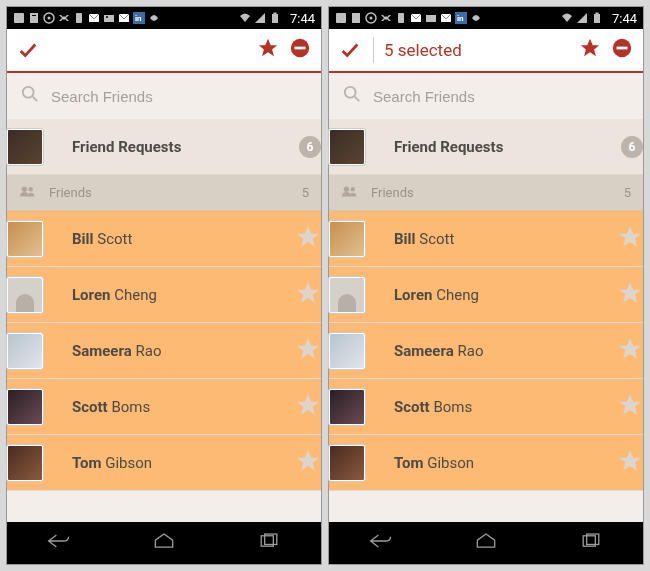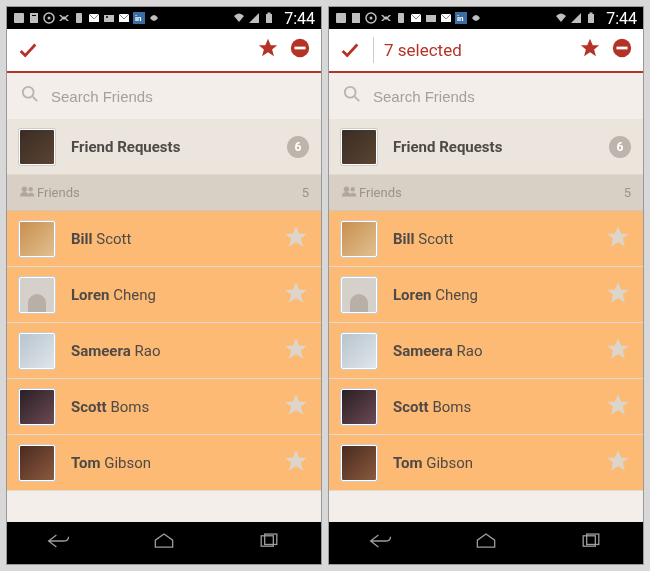--- a/index.html
+++ b/index.html
@@ -29,21 +29,21 @@
     align-items: center;
     font-size: 11px;
     padding: 0 6px;
     gap: 3px;
   }
   .statusbar .left { display:flex; gap:3px; align-items:center; }
   .statusbar .spacer { flex:1; }
   .statusbar .right { display:flex; gap:3px; align-items:center; }
   .sb-ico { width:12px; height:12px; display:inline-flex; align-items:center; justify-content:center; }
   .sb-ico svg { width:12px; height:12px; fill:#bfbfbf; }
-  .clock { color:#fff; font-size:16px; margin-left:6px;}
+  .clock { color:#fff; font-size:13px; margin-left:6px;}
   
   .appheader {
     height: 44px;
     background:#fff;
     border-bottom: 2px solid #b43327;
     display:flex;
     align-items:center;
     padding: 0 10px;
     gap:10px;
   }
@@ -65,35 +65,35 @@
   }
   .searchrow svg { width:18px; height:18px; fill:#bcb2aa; }
   .searchrow input {
     border:none; background:transparent; outline:none;
     font-size:15px; color:#8f857d; flex:1;
   }
   .searchrow input::placeholder { color:#a89e96; }
   
   .row {
     display:flex; align-items:center;
-    padding:0 12px; gap:16px;
+    padding:0 0; gap:29px;
     border-bottom:1px solid #e2dbd4;
   }
   .fr-row { height:56px; background:#ece5de; }
   .avatar { width:36px; height:36px; border-radius:2px; background:#888; border:1px solid #fff; box-shadow:0 0 0 1px #ccc; flex-shrink:0; }
   .fr-title { font-weight:bold; color:#4f4a46; font-size:15px; flex:1; }
   .badge {
     width:22px; height:22px; border-radius:11px; background:#bdb4ac;
     color:#fff; font-size:12px; display:flex; align-items:center; justify-content:center;
     font-weight:bold;
   }
   
   .section {
     height:36px; background:#d8cfc5; display:flex; align-items:center;
-    padding:0 12px; color:#9b938a; font-size:13px;
+    padding:0 12px; gap:12px; color:#9b938a; font-size:13px;
     border-bottom:1px solid #cfc5bb;
   }
   .section .label { flex:1; }
   .section svg { width:18px; height:12px; fill:#b1a79d; }
   
   .friend { height:56px; background:#fdba74; }
   .friend .name { flex:1; font-size:15px; color:#4f4a46; }
   .friend .name .first { font-weight:bold; }
   .friend .star svg { width:26px; height:26px; fill:#ddd4ca; }
   
@@ -366,21 +366,21 @@
         </span>
       <span class="clock">7:44</span>
     </div>
   </div>
 
   <div class="appheader">
     <span class="check"><svg viewBox="0 0 24 24">
           <path d="M4 13 L9 18 L20 6"></path>
         </svg></span>
     <div class="sel-divider"></div>
-    <span class="sel-text">7 selected</span>
+    <span class="sel-text">5 selected</span>
     <div class="grow"></div>
     <span class="star-ico"><svg viewBox="0 0 24 24">
           <path d="M12 2 L15 9 L22 9 L16.5 13.5 L18.5 21 L12 16.5 L5.5 21 L7.5 13.5 L2 9 L9 9 Z"></path>
         </svg></span>
     <span class="remove-ico"><svg viewBox="0 0 24 24">
           <circle cx="12" cy="12" r="10" fill="#b43327"></circle>
           <rect x="6" y="10.5" width="12" height="3" fill="#fff"></rect>
         </svg></span>
   </div>
 

